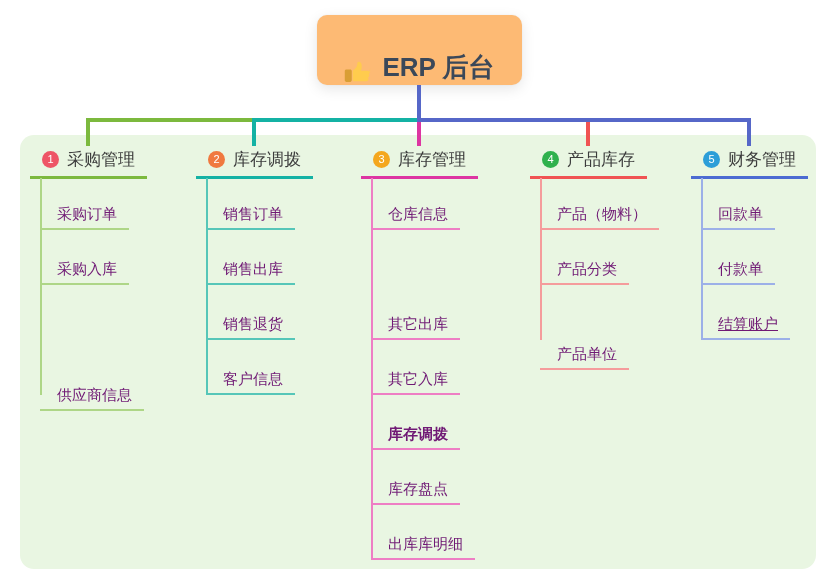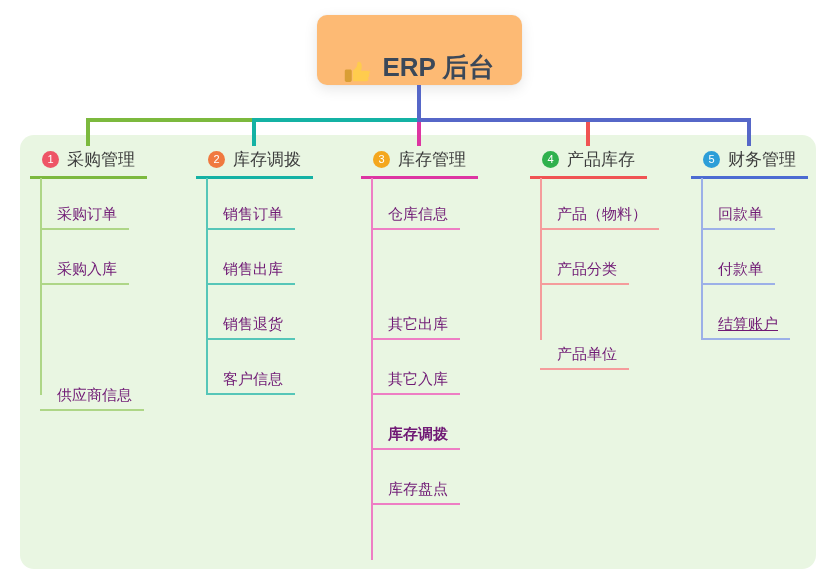--- a/index.html
+++ b/index.html
@@ -77,20 +77,21 @@
       <span class="badge" style="background: rgb(244, 167, 30);">3</span>
       <span class="branch-title">库存管理</span>
     </div>
     <div class="line" style="left: 361px; top: 176px; width: 117px; height: 3px; background: rgb(221, 53, 162);"></div>
     <div class="line" style="left: 371px; top: 178px; width: 2px; height: 382px; background: rgb(238, 126, 196);"></div>
     <div class="leaf" style="left: 371px; top: 204px; border-bottom-color: rgb(238, 126, 196);">仓库信息</div>
     <div class="leaf" style="left: 371px; top: 314px; border-bottom-color: rgb(238, 126, 196);">其它出库</div>
     <div class="leaf" style="left: 371px; top: 369px; border-bottom-color: rgb(238, 126, 196);">其它入库</div>
     <div class="leaf" style="left: 371px; top: 424px; border-bottom-color: rgb(238, 126, 196); font-weight: bold;">库存调拨</div>
     <div class="leaf" style="left: 371px; top: 479px; border-bottom-color: rgb(238, 126, 196);">库存盘点</div>
+    <div class="leaf" style="left: 371px; top: 534px; border-bottom-color: rgb(238, 126, 196);">出库库明细</div>
     <div class="branch-header" style="left: 542px;">
       <span class="badge" style="background: rgb(47, 177, 77);">4</span>
       <span class="branch-title">产品库存</span>
     </div>
     <div class="line" style="left: 530px; top: 176px; width: 117px; height: 3px; background: rgb(240, 83, 83);"></div>
     <div class="line" style="left: 540px; top: 178px; width: 2px; height: 162px; background: rgb(245, 156, 156);"></div>
     <div class="leaf" style="left: 540px; top: 204px; border-bottom-color: rgb(245, 156, 156);">产品（物料）</div>
     <div class="leaf" style="left: 540px; top: 259px; border-bottom-color: rgb(245, 156, 156);">产品分类</div>
     <div class="leaf" style="left: 540px; top: 314px; border-bottom-color: rgb(245, 156, 156); margin-top: 30px;">产品单位</div>
     <div class="branch-header" style="left: 703px;">

